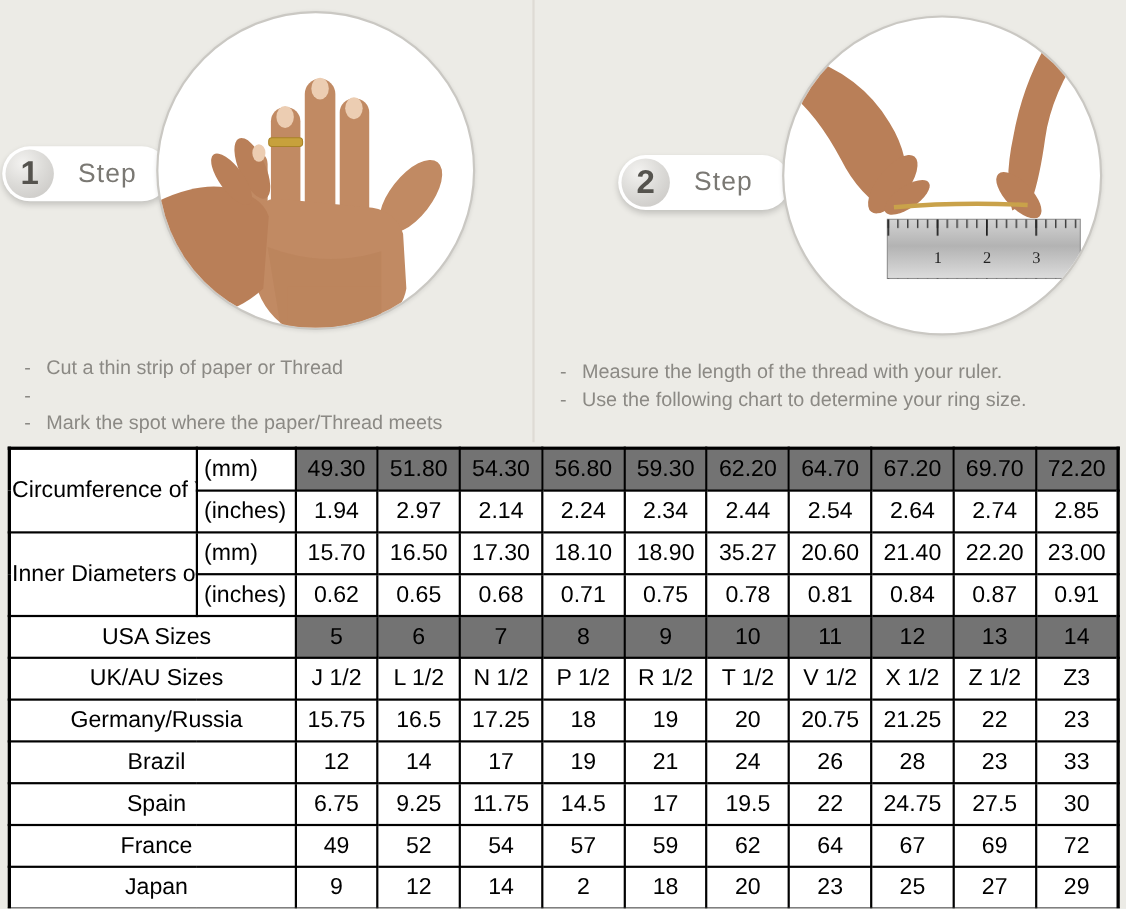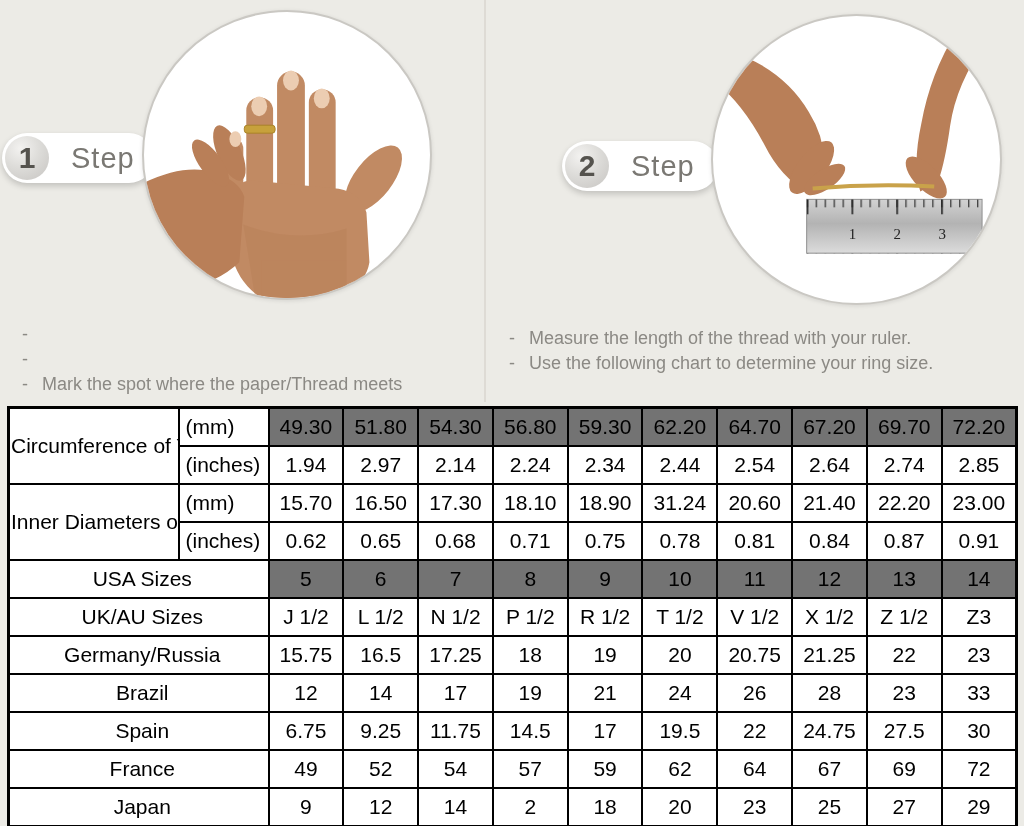--- a/index.html
+++ b/index.html
@@ -10,21 +10,21 @@
 
   
   .badge{position:absolute;height:50px;background:#ffffff;border-radius:26px;
          box-shadow:0 3px 6px rgba(0,0,0,.18);display:flex;align-items:center;z-index:1;}
   .badge-1{left:2px;top:133px;width:152px;}
   .badge-2{left:562px;top:141px;width:156px;}
   .badge .num{width:44px;height:44px;margin-left:3px;border-radius:50%;
               background:radial-gradient(circle at 35% 28%,#f3f2f0 0%,#dddcd9 45%,#c6c4c1 100%);
               display:flex;align-items:center;justify-content:center;
               font-size:30px;font-weight:bold;color:#55534e;}
-  .badge .steptext{margin-left:22px;font-size:29px;color:#7a7873;letter-spacing:1px;}
+  .badge .steptext{margin-left:22px;font-size:24px;color:#7a7873;letter-spacing:1px;}
 
   
   .photo{position:absolute;border-radius:50%;background:#fff;border:2px solid #cac8c3;
          overflow:hidden;z-index:2;box-shadow:0 1px 4px rgba(0,0,0,.10);}
   .photo-1{left:142px;top:10px;width:286px;height:286px;}
   .photo-2{left:711px;top:14px;width:287px;height:287px;}
   .photo svg{display:block;width:100%;height:100%;}
 
   
   .instr{position:absolute;font-size:18px;color:#8b8984;line-height:25px;}
@@ -78,20 +78,21 @@
           <path d="M0 172 Q42 152 72 162 Q96 170 101 186 L96 252 Q60 286 0 276 Z"></path>
           <ellipse cx="86" cy="142" rx="12" ry="30" transform="rotate(-24 86 142)"></ellipse>
           <ellipse cx="67" cy="152" rx="11" ry="28" transform="rotate(-36 67 152)"></ellipse>
         </g>
         <ellipse cx="92" cy="128" rx="6" ry="8" fill="#eccdb2"></ellipse>
       </svg>
     </div>
     <div class="instr instr-1">
       <div class="irow">
         <span class="dash">-</span>
+        <span>Cut a thin strip of paper or Thread</span>
       </div>
       <div class="irow">
         <span class="dash">-</span>
       </div>
       <div class="irow">
         <span class="dash">-</span>
         <span>Mark the spot where the paper/Thread meets</span>
       </div>
     </div>
 
@@ -188,21 +189,21 @@
           <td class="val">2.85</td>
         </tr>
         <tr>
           <td class="lbl-c" rowspan="2">Inner Diameters of Rings</td>
           <td class="unit">(mm)</td>
           <td class="val">15.70</td>
           <td class="val">16.50</td>
           <td class="val">17.30</td>
           <td class="val">18.10</td>
           <td class="val">18.90</td>
-          <td class="val">31.24</td>
+          <td class="val">35.27</td>
           <td class="val">20.60</td>
           <td class="val">21.40</td>
           <td class="val">22.20</td>
           <td class="val">23.00</td>
         </tr>
         <tr>
           <td class="unit">(inches)</td>
           <td class="val">0.62</td>
           <td class="val">0.65</td>
           <td class="val">0.68</td>

